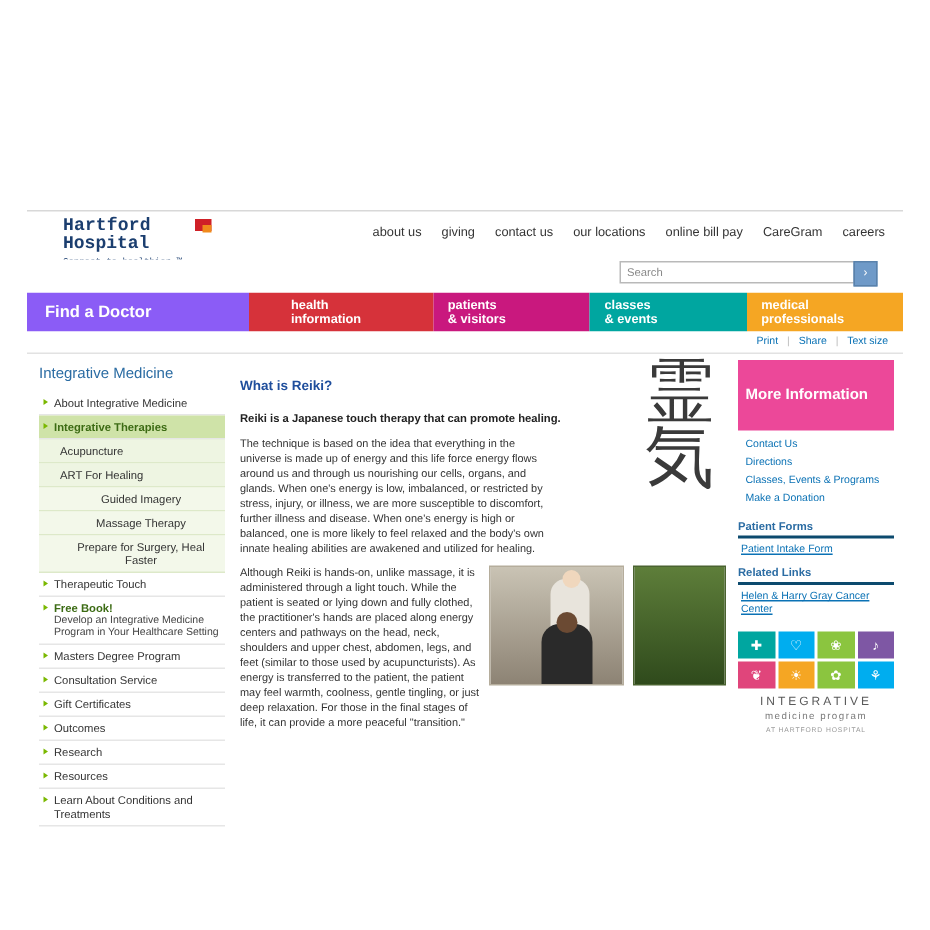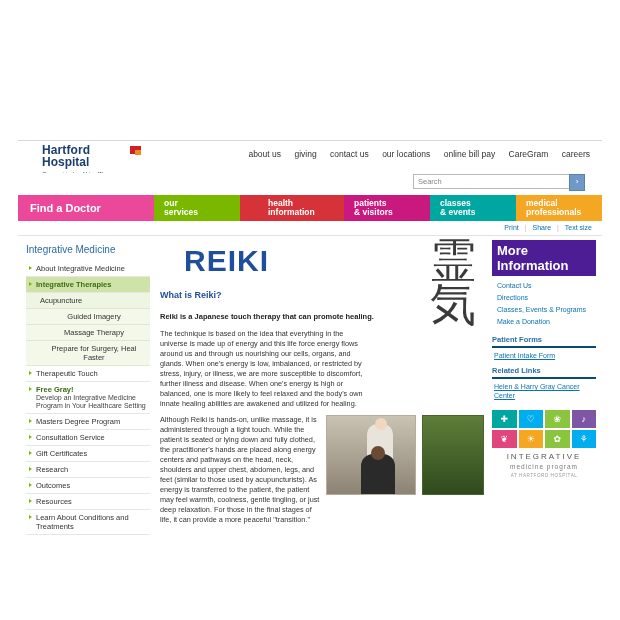--- a/index.html
+++ b/index.html
@@ -30,20 +30,21 @@
     position: relative;
     height: 32px;
     border-top: 1px solid #d8d8d8;
     background: #ffffff;
   }
   .logo {
     position: absolute;
     left: 24px;
     top: 4px;
     width: 130px;
+    font-family: Liberation Mono, monospace;
   }
   .logo-line1 {
     font-size: 12px;
     font-weight: bold;
     color: #1b3e6f;
     letter-spacing: .1px;
     line-height: 11px;
   }
   .logo-line2 {
     font-size: 12px;
@@ -122,22 +123,22 @@
   }
 
   
   .mainnav {
     display: flex;
     height: 26px;
     font-size: 8.5px;
     color: #fff;
   }
   .nav-find {
-    width: 136px;
-    background: #ec4899;
+    width: 148px;
+    background: #8b5cf6;
     display: flex;
     align-items: center;
     padding-left: 12px;
     font-size: 11px;
     font-weight: bold;
     box-sizing: border-box;
   }
   .nav-item {
     flex: 1;
     display: flex;
@@ -306,25 +307,25 @@
     border: 1px solid #4a6330;
     flex: none;
   }
 
   .right {
     width: 112px;
     padding: 4px 6px 10px 2px;
     box-sizing: border-box;
   }
   .rbox-title {
-    background: #4c1d95;
+    background: #ec4899;
     color: #fff;
-    font-size: 13px;
-    font-weight: bold;
-    padding: 3px 5px;
+    font-size: 10px;
+    font-weight: bold;
+    padding: 18px 5px;
   }
   .rbox ul {
     list-style: none;
     margin: 0 0 8px 0;
     padding: 3px 0 0 0;
   }
   .rbox ul li {
     font-size: 7px;
     color: #0b72b5;
     padding: 1.5px 0 1.5px 5px;
@@ -419,24 +420,20 @@
 
     <div class="searchrow">
       <div class="searchbox">
         <span>Search</span>
       </div>
       <div class="searchbtn">›</div>
     </div>
 
     <div class="mainnav">
       <div class="nav-find">Find a Doctor</div>
-      <div class="nav-item nav-services">
-        <span>our</span>
-        <span>services</span>
-      </div>
       <div class="nav-item nav-health">
         <span>health</span>
         <span>information</span>
       </div>
       <div class="nav-item nav-patients">
         <span>patients</span>
         <span>&amp; visitors</span>
       </div>
       <div class="nav-item nav-classes">
         <span>classes</span>
@@ -459,44 +456,44 @@
     </div>
 
     <div class="cols">
 
       <div class="left">
         <h2>Integrative Medicine</h2>
         <ul class="lnav">
           <li class="top">About Integrative Medicine</li>
           <li class="top active">Integrative Therapies</li>
           <li class="sub">Acupuncture</li>
+          <li class="sub">ART For Healing</li>
           <li class="sub plain">Guided Imagery</li>
           <li class="sub plain">Massage Therapy</li>
           <li class="sub plain">Prepare for Surgery, Heal Faster</li>
           <li class="top">Therapeutic Touch</li>
           <li class="top free">
-            <span>Free Gray!</span>
+            <span>Free Book!</span>
             <span class="small">Develop an Integrative Medicine Program in Your Healthcare Setting</span>
           </li>
           <li class="top">Masters Degree Program</li>
           <li class="top">Consultation Service</li>
           <li class="top">Gift Certificates</li>
+          <li class="top">Outcomes</li>
           <li class="top">Research</li>
-          <li class="top">Outcomes</li>
           <li class="top">Resources</li>
           <li class="top">Learn About Conditions and Treatments</li>
         </ul>
       </div>
 
       <div class="center">
         <div class="kanji">
           <div>霊</div>
           <div>気</div>
         </div>
-        <div class="reiki-title">REIKI</div>
 
         <div class="c-h3">What is Reiki?</div>
         <p class="c-lead">Reiki is a Japanese touch therapy that can promote healing.</p>
         <p class="c-body">The technique is based on the idea that everything in the universe is made up of energy and this life force energy flows around us and through us nourishing our cells, organs, and glands. When one's energy is low, imbalanced, or restricted by stress, injury, or illness, we are more susceptible to discomfort, further illness and disease. When one's energy is high or balanced, one is more likely to feel relaxed and the body's own innate healing abilities are awakened and utilized for healing.</p>
 
         <div class="photo-block">
           <p class="c-body" style="width:160px">Although Reiki is hands-on, unlike massage, it is administered through a light touch. While the patient is seated or lying down and fully clothed, the practitioner's hands are placed along energy centers and pathways on the head, neck, shoulders and upper chest, abdomen, legs, and feet (similar to those used by acupuncturists). As energy is transferred to the patient, the patient may feel warmth, coolness, gentle tingling, or just deep relaxation. For those in the final stages of life, it can provide a more peaceful "transition."</p>
           <div class="photo">
             <div class="p1"></div>
             <div class="p1head"></div>

